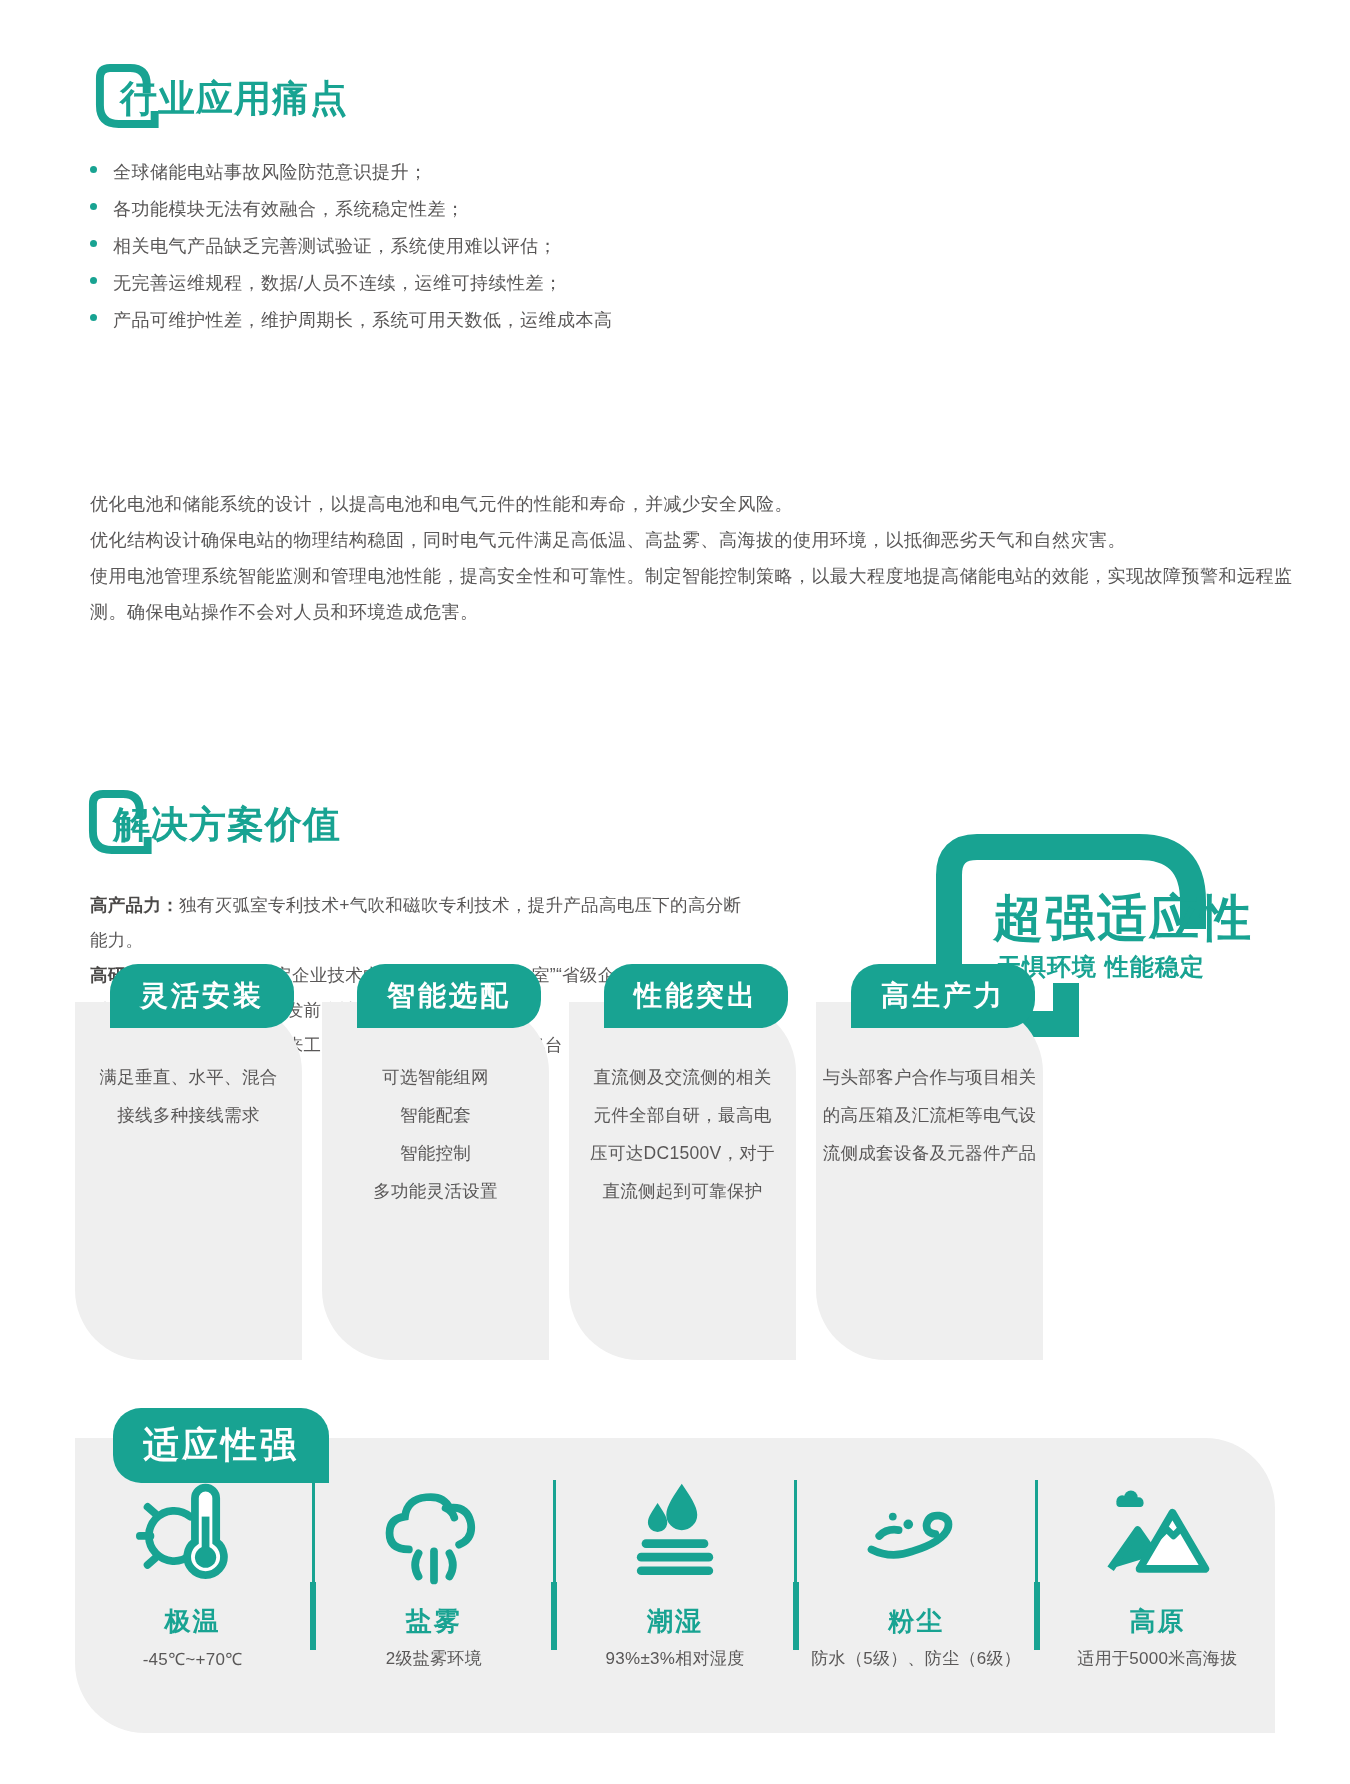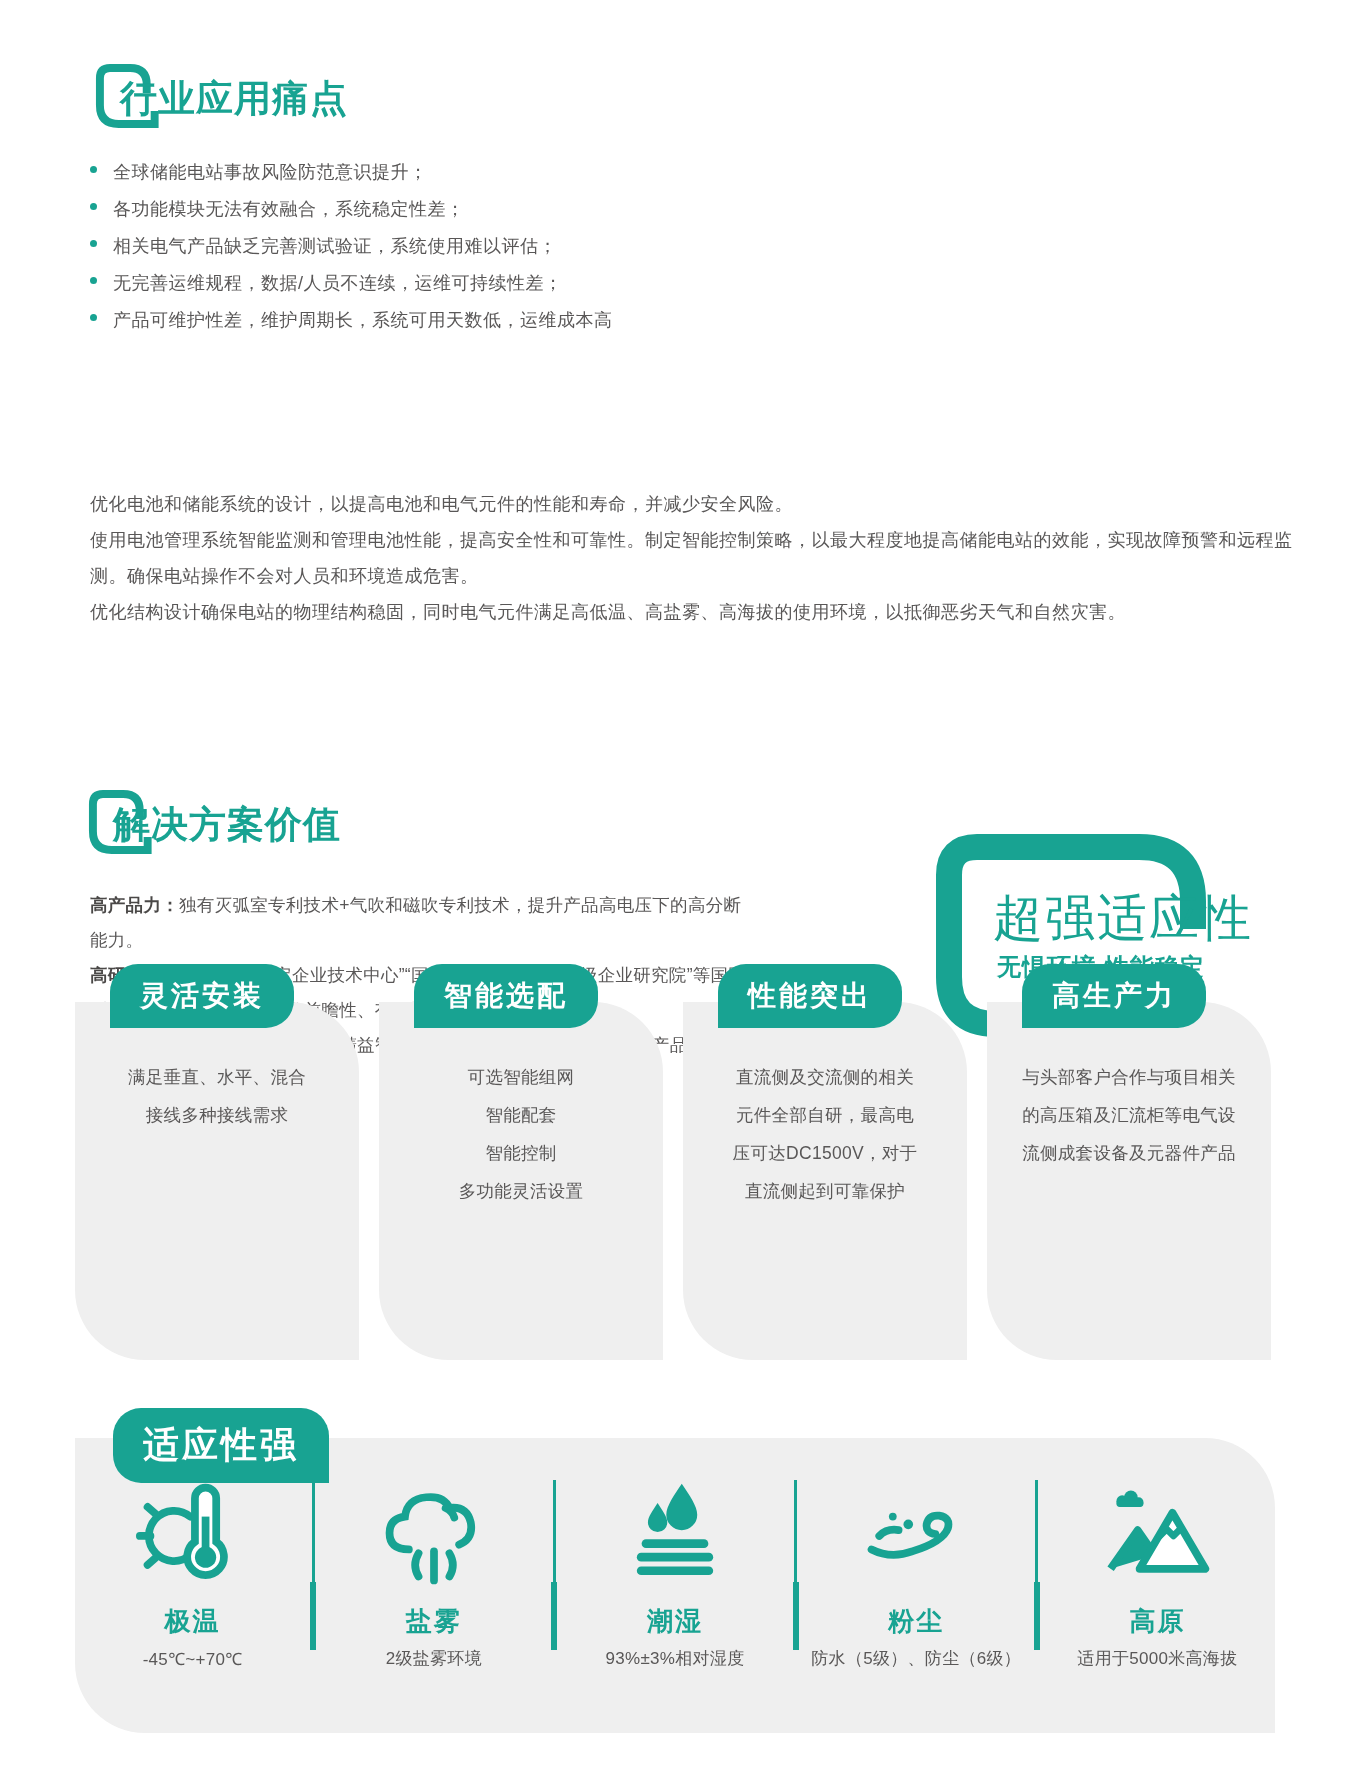--- a/index.html
+++ b/index.html
@@ -26,26 +26,26 @@
   .trends p { font-size:18px; color:#595757; line-height:36px; letter-spacing:0.5px; }
 
   
   .solution-text { position:absolute; left:90px; top:888px; width:668px; }
   .solution-text p { font-size:17.5px; color:#595757; line-height:35px; letter-spacing:0.3px; }
   .solution-text b { color:#4a4847; font-weight:700; }
 
   
   .callout { position:absolute; left:935px; top:833px; width:345px; height:215px; }
   .callout svg.bracket { position:absolute; left:0; top:0; width:330px; height:205px; }
-  .callout .callout-title { position:absolute; left:58px; top:52px; font-size:50px; font-weight:400; color:#18A392; letter-spacing:2px; white-space:nowrap; }
+  .callout .callout-title { position:absolute; left:58px; top:52px; font-size:50px; font-weight:700; color:#18A392; letter-spacing:2px; white-space:nowrap; }
   .callout .callout-sub { position:absolute; left:62px; top:118px; font-size:24px; font-weight:700; color:#18A392; letter-spacing:1px; white-space:nowrap; }
 
   
   .cards { position:absolute; left:75px; top:1002px; display:flex; gap:20px; }
-  .card { position:relative; width:284px; height:358px; background:#efefef; border-radius:0 70px 0 70px; }
+  .card { position:relative; width:227px; height:358px; background:#efefef; border-radius:0 70px 0 70px; }
   .ribbon { position:absolute; top:-38px; left:35px; background:#18A392; color:#fff; font-size:28px; font-weight:700; letter-spacing:3px; padding:13px 30px; border-radius:28px 28px 28px 0; white-space:nowrap; }
   .card-body { padding-top:56px; text-align:center; }
   .card-body p { font-size:17.5px; color:#595757; line-height:38px; letter-spacing:0.3px; }
 
   
   .panel { position:absolute; left:75px; top:1438px; width:1200px; height:295px; background:#efefef; border-radius:0 70px 0 70px; }
   .panel-badge { position:absolute; top:-30px; left:38px; background:#18A392; color:#fff; font-size:36px; font-weight:700; letter-spacing:3px; padding:13px 30px; border-radius:28px 28px 0 28px; white-space:nowrap; }
   .panel-items { display:flex; padding-top:38px; }
   .p-item { flex:1 1 0; display:flex; flex-direction:column; align-items:center; }
   .p-item svg { width:116px; height:116px; }
@@ -85,22 +85,22 @@
         <span class="bullet-text">无完善运维规程，数据/人员不连续，运维可持续性差；</span>
       </li>
     <li>
         <span class="bullet-dot"></span>
         <span class="bullet-text">产品可维护性差，维护周期长，系统可用天数低，运维成本高</span>
       </li>
   </ul>
 
   <div class="trends">
     <p>优化电池和储能系统的设计，以提高电池和电气元件的性能和寿命，并减少安全风险。</p>
+    <p>优化结构设计确保电站的物理结构稳固，同时电气元件满足高低温、高盐雾、高海拔的使用环境，以抵御恶劣天气和自然灾害。</p>
     <p>使用电池管理系统智能监测和管理电池性能，提高安全性和可靠性。制定智能控制策略，以最大程度地提高储能电站的效能，实现故障预警和远程监测。确保电站操作不会对人员和环境造成危害。</p>
-    <p>优化结构设计确保电站的物理结构稳固，同时电气元件满足高低温、高盐雾、高海拔的使用环境，以抵御恶劣天气和自然灾害。</p>
   </div>
 
   <div class="sec-header" id="hdr-solution">
     <svg class="hdr-icon" viewBox="0 0 100 100">
       <path d="M76 46 L76 34 Q76 11 53 11 L25 11 Q11 11 11 25 L11 63 Q11 89 37 89 L87 89 L87 71" fill="none" stroke="#18A392" stroke-width="11"></path>
     </svg>
     <h2>解决方案价值</h2>
   </div>
 
   <div class="solution-text">

